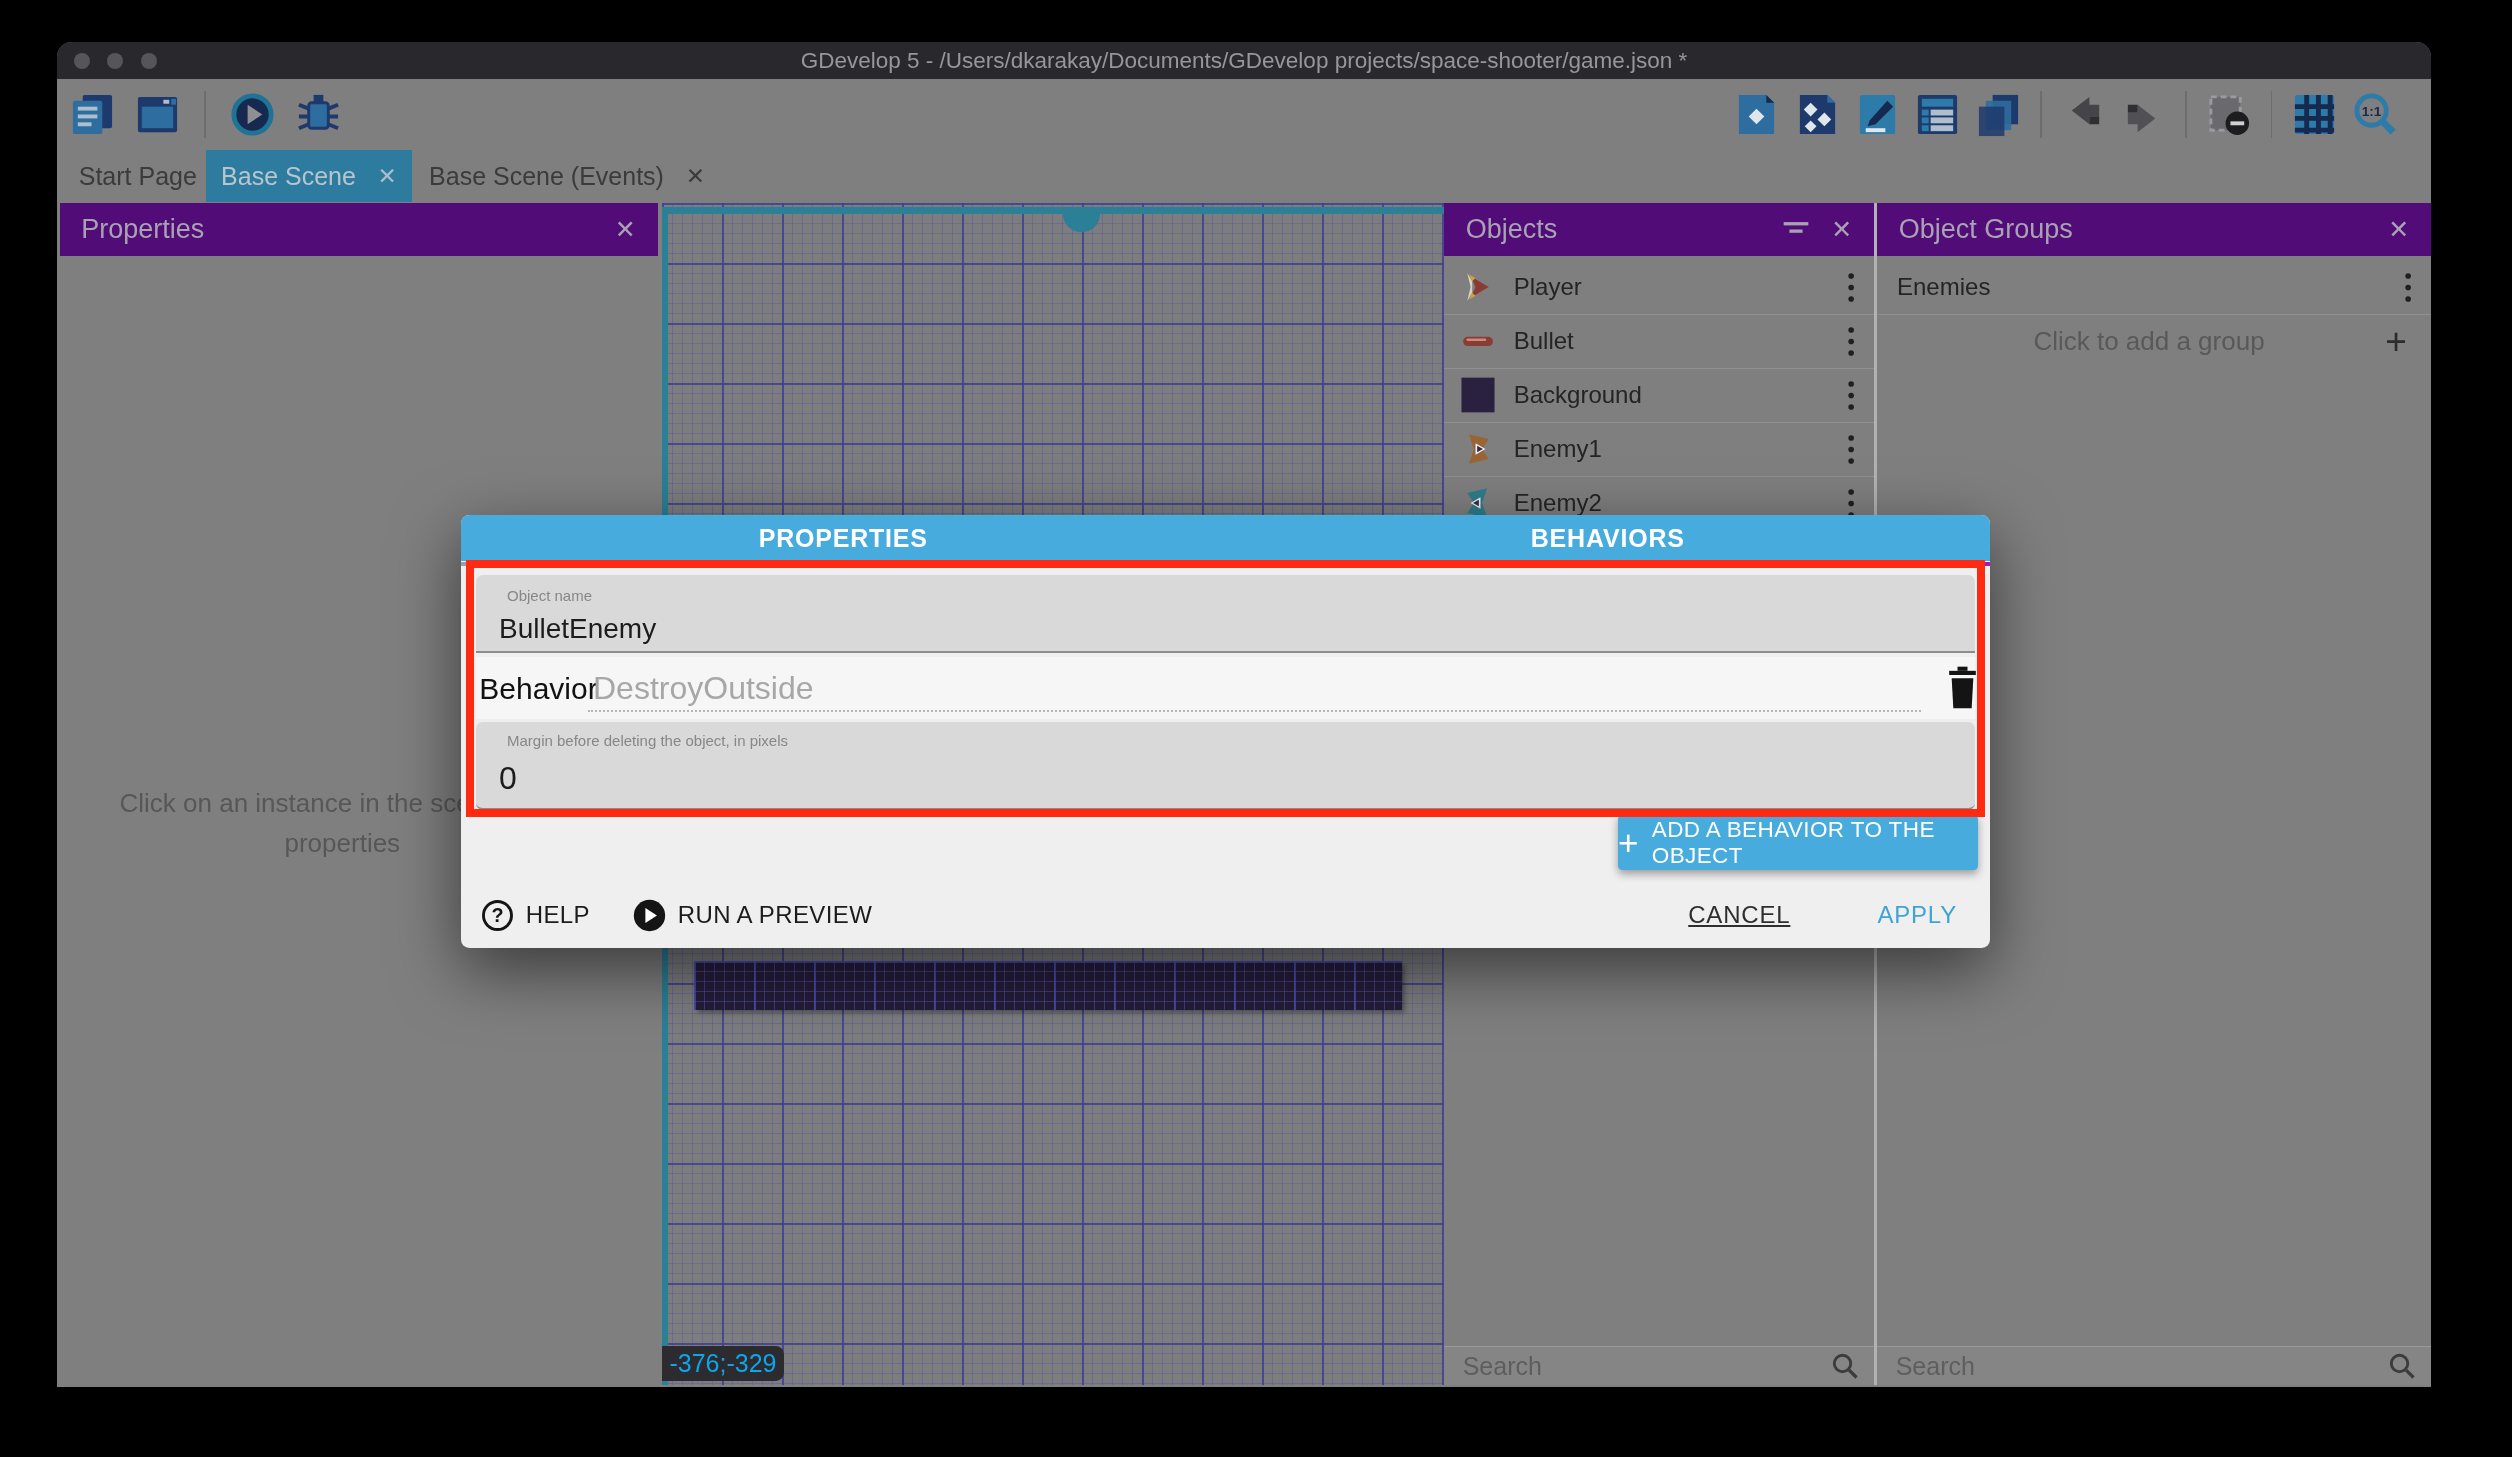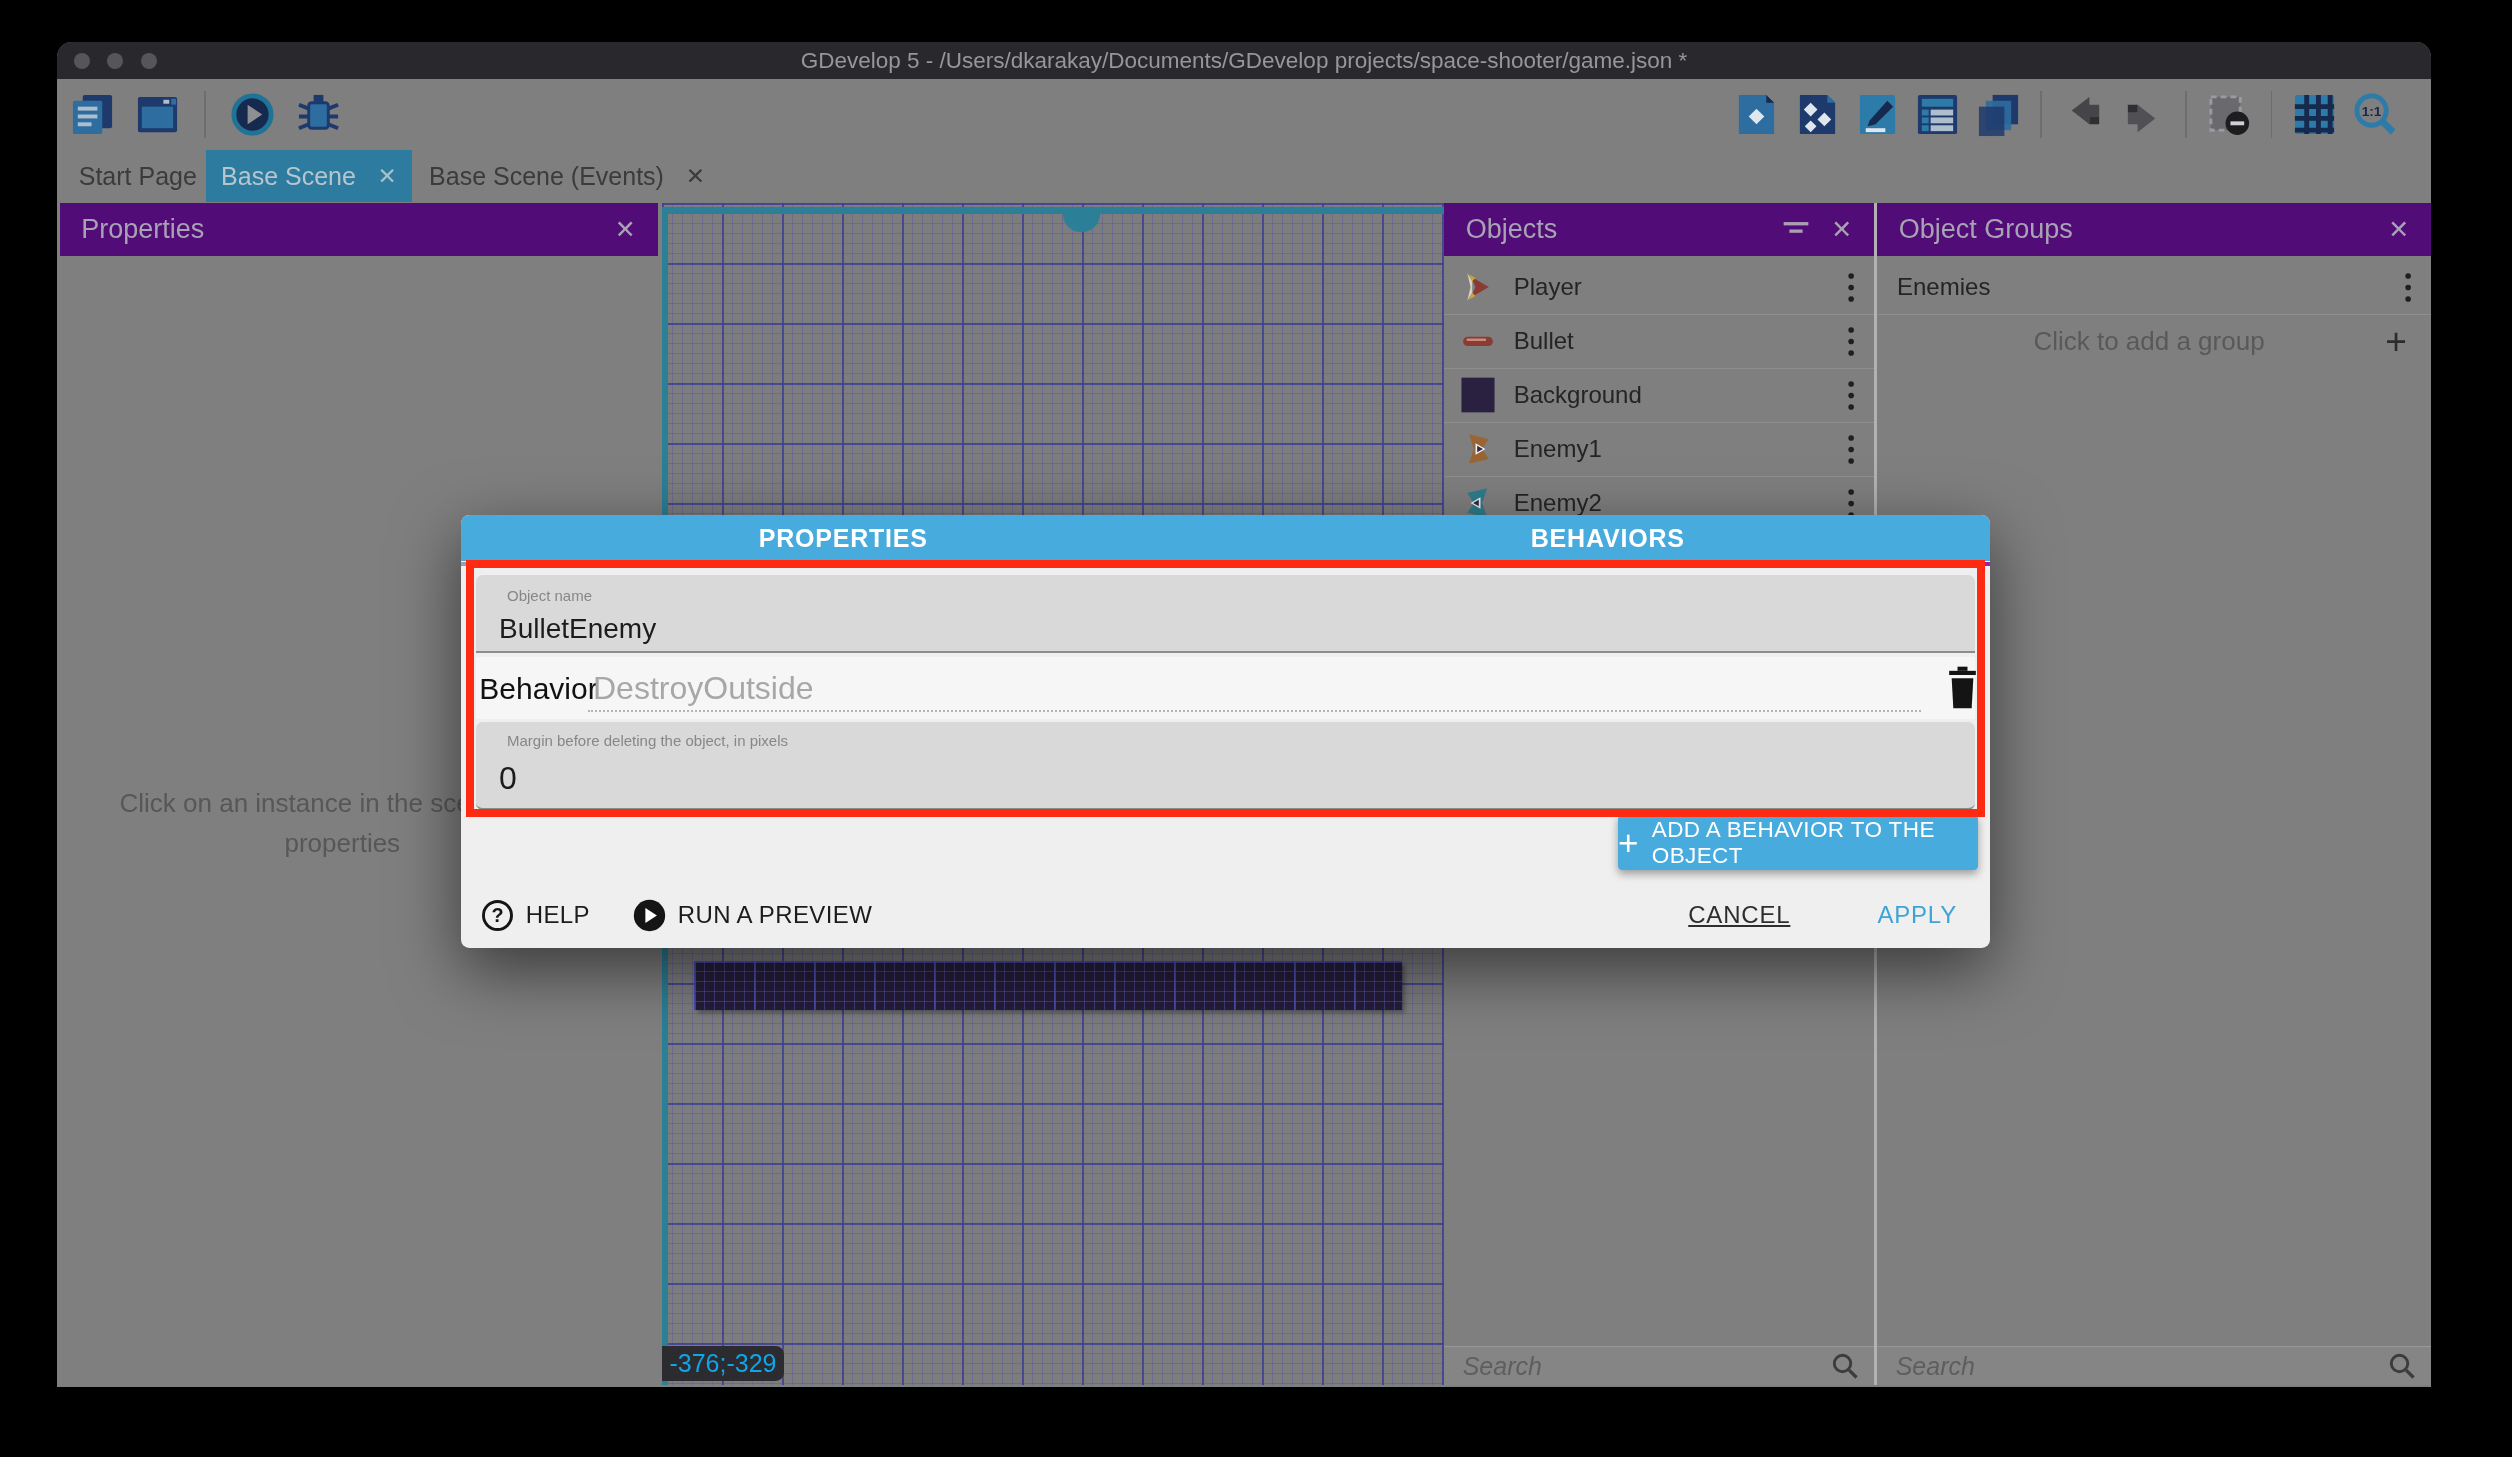--- a/index.html
+++ b/index.html
@@ -36,21 +36,21 @@
     display:flex;align-items:center;}
   .panel-title{color:#a8a3b3;font-size:27px;margin-left:21.7px;flex:1;}
   .panel-header .hicon{margin-right:21.7px;color:#a8a3b3;font-size:25px;}
   .list-row{position:absolute;left:0;width:100%;height:54px;display:flex;align-items:center;
     border-bottom:0.8px solid #8f8f8f;}
   .row-label{font-size:24px;color:#242424;flex:1;}
   .kebab{margin-right:18.3px;}
   .search-bar{position:absolute;left:0;bottom:0;width:100%;height:38px;background:#858585;
     border-top:0.8px solid #989898;display:flex;align-items:center;}
   .search-bar input{flex:1;background:transparent;border:none;outline:none;font-size:25px;
-    color:#3c3c3c;margin-left:16.7px;font-family:"Liberation Sans",sans-serif;font-style:italic;}
+    color:#3c3c3c;margin-left:16.7px;font-family:"Liberation Sans",sans-serif;}
   .search-bar input::placeholder{color:#5e5e5e;opacity:1;}
   .search-bar svg{margin-right:15px;}
 
   
   .empty-line{position:absolute;color:#575757;font-size:26px;white-space:nowrap;}
 
   
   .canvas{position:absolute;left:605px;top:161px;width:782px;height:1182px;overflow:hidden;
     background:
       repeating-linear-gradient(to right, rgba(64,64,148,0.85) 0 1.7px, transparent 1.7px 60px),

